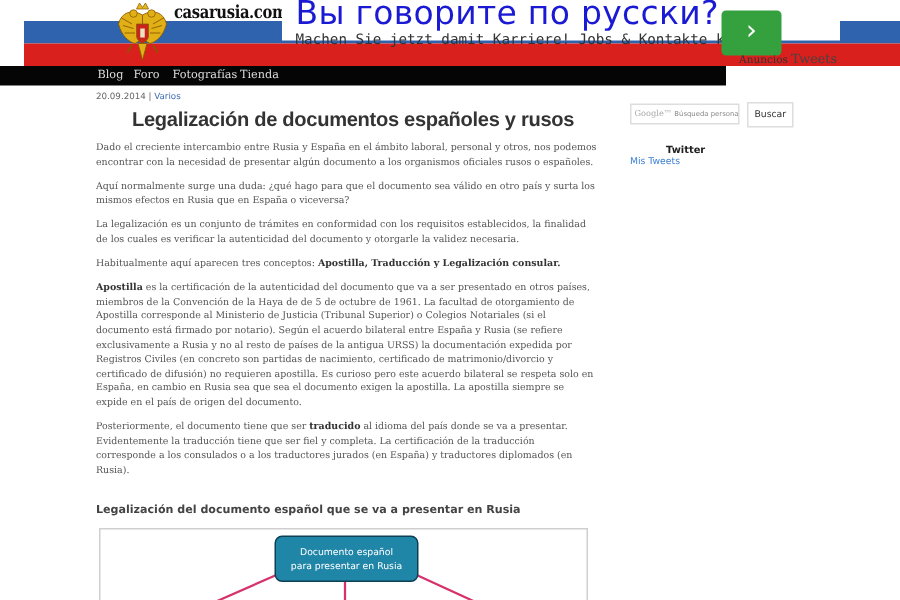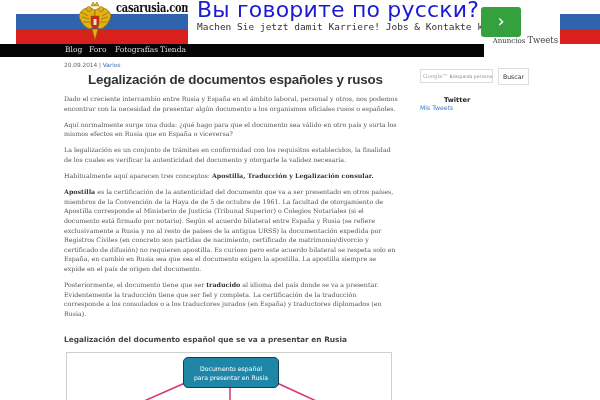--- a/index.html
+++ b/index.html
@@ -9,21 +9,21 @@
   
   .header { position: absolute; left: 16px; top: 0; width: 600px; height: 44px; text-decoration: underline; }
   .flag-white { position: absolute; left: 0; top: 0; width: 600px; height: 14px; background: #ffffff; }
   .flag-blue  { position: absolute; left: 0; top: 14px; width: 600px; height: 15px; background: #2f63ae; }
   .flag-red   { position: absolute; left: 0; top: 29px; width: 600px; height: 15px; background: #d9201d; }
 
   .logo-emblem { position: absolute; left: 62px; top: 2px; width: 34px; height: 42px; }
   .logo-text { position: absolute; left: 100px; top: 1px; font-family: "DejaVu Serif", serif; font-weight: bold;
                font-size: 12px; color: #111; letter-spacing: -0.3px; transform: scaleX(0.82); transform-origin: left top; }
 
-  .ad { position: absolute; left: 172px; top: 0; width: 372px; height: 44px; background: #fff; }
+  .ad { position: absolute; left: 172px; top: 0; width: 372px; height: 27px; background: #fff; }
   .ad-title { position: absolute; left: 9px; top: -3px; font-family: "DejaVu Sans", sans-serif; font-size: 22px; color: #1a1ad4; white-space: nowrap; letter-spacing: 0.2px; }
   .ad-text { position: absolute; left: 9px; top: 21px; font-family: "DejaVu Sans Mono", monospace; font-size: 9.5px; color: #333; white-space: nowrap; line-height: 11px; width: 320px; height: 19px; overflow: hidden; }
   .ad-dots { position: absolute; left: 139px; top: 38px; width: 20px; height: 6px; }
   .ad-dots span { display: inline-block; width: 5px; height: 5px; border-radius: 50%; margin-right: 3px; }
   .ad-btn { position: absolute; left: 293px; top: 7px; width: 40px; height: 30px; background: #34a03e; border-radius: 3px; color: #fff;
             font-family: "DejaVu Sans", sans-serif; font-size: 18px; line-height: 28px; text-align: center; }
   .ad-attrib { position: absolute; right: 2px; top: 35px; font-size: 7px; color: #333; white-space: nowrap; }
   .ad-attrib b { font-family: "DejaVu Serif", serif; font-weight: normal; font-size: 8.5px; color: #444; }
 
   

